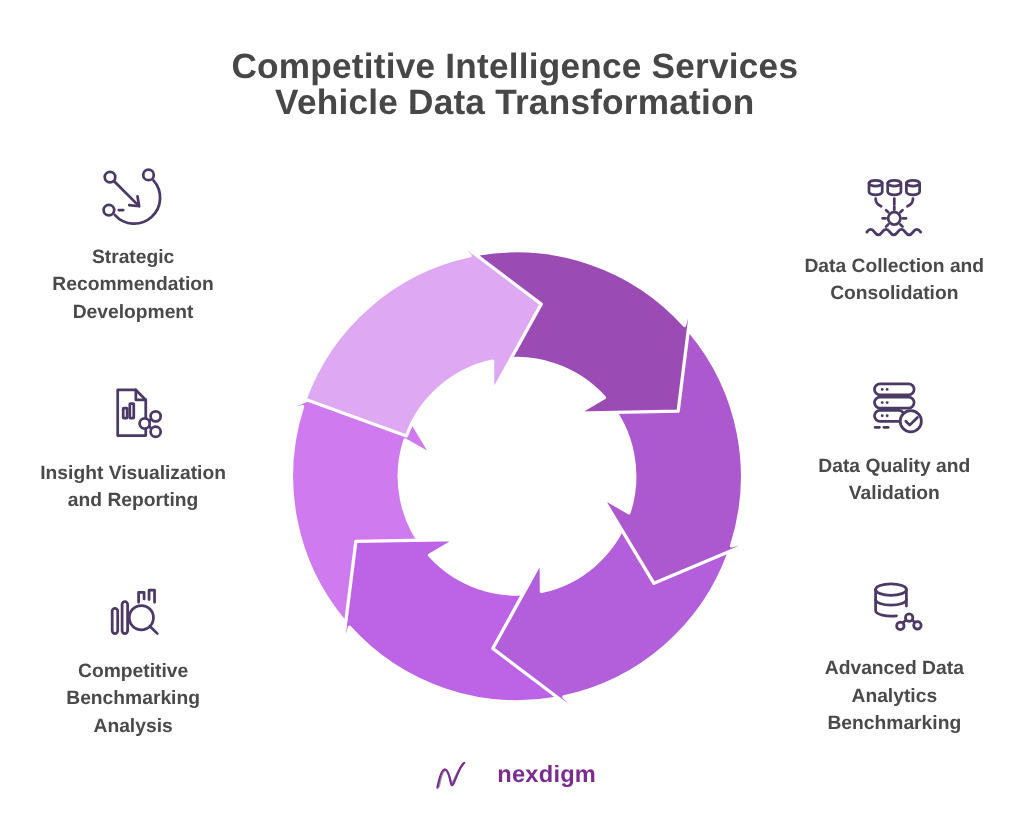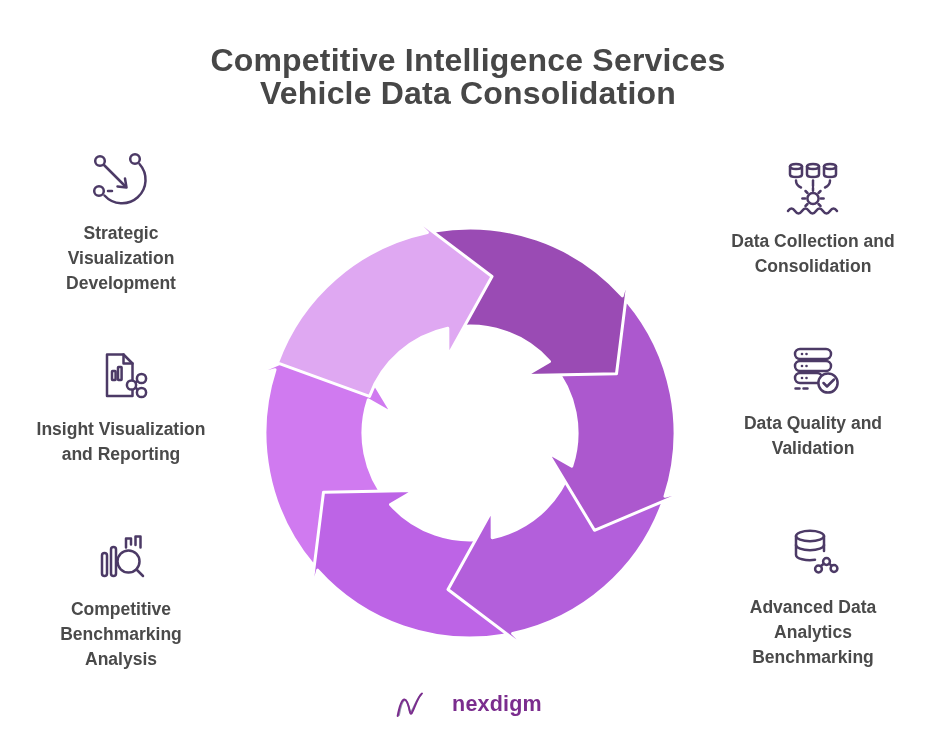--- a/index.html
+++ b/index.html
@@ -31,21 +31,21 @@
   }
   .logo-text{font-size:21.5px;font-weight:bold;color:#7B2D8E;letter-spacing:.2px;}
 </style>
 </head>
 <body>
 
 <div class="canvas">
 
   <div class="title">
     <div>Competitive Intelligence Services</div>
-    <div>Vehicle Data Consolidation</div>
+    <div>Vehicle Data Transformation</div>
   </div>
 
   <svg class="cycle" viewBox="0 0 490 490">
       <path d="M 88.0 376.8 A 205 205 0 0 1 50.0 181.7 L 21.8 189.4 L 120.5 147.7 L 167.4 225.6 L 143.2 211.9 A 107 107 0 0 0 163.0 313.8 Z" fill="#D07AF0" stroke="#ffffff" stroke-width="3" stroke-linejoin="round"></path>
       <path d="M 280.6 446.9 A 205 205 0 0 1 92.7 382.2 L 85.2 410.4 L 98.5 304.2 L 189.4 302.5 L 165.5 316.6 A 107 107 0 0 0 263.6 350.4 Z" fill="#BD64E6" stroke="#ffffff" stroke-width="3" stroke-linejoin="round"></path>
       <path d="M 437.6 315.1 A 205 205 0 0 1 287.6 445.5 L 308.4 466.1 L 223.0 401.5 L 267.1 321.9 L 267.2 349.7 A 107 107 0 0 0 345.5 281.6 Z" fill="#B35FDB" stroke="#ffffff" stroke-width="3" stroke-linejoin="round"></path>
       <path d="M 402.0 113.2 A 205 205 0 0 1 440.0 308.3 L 468.2 300.6 L 369.5 342.3 L 322.6 264.4 L 346.8 278.1 A 107 107 0 0 0 327.0 176.2 Z" fill="#AC58CE" stroke="#ffffff" stroke-width="3" stroke-linejoin="round"></path>
       <path d="M 209.4 43.1 A 205 205 0 0 1 397.3 107.8 L 404.8 79.6 L 391.5 185.8 L 300.6 187.5 L 324.5 173.4 A 107 107 0 0 0 226.4 139.6 Z" fill="#9A4BB4" stroke="#ffffff" stroke-width="3" stroke-linejoin="round"></path>
       <path d="M 52.4 174.9 A 205 205 0 0 1 202.4 44.5 L 181.6 23.9 L 267.0 88.5 L 222.9 168.1 L 222.8 140.3 A 107 107 0 0 0 144.5 208.4 Z" fill="#DFA8F2" stroke="#ffffff" stroke-width="3" stroke-linejoin="round"></path>
     </svg>
@@ -56,21 +56,21 @@
         <line x1="15" y1="17" x2="36.5" y2="38.5"></line>
         <path d="M28.5 38.5 L37.5 39.5 L36 30.5"></path>
         <line class="dash" x1="19" y1="43" x2="26" y2="43"></line>
         <path d="M15.5 47.5 A 22 22 0 0 0 50.5 16"></path>
         <circle cx="11" cy="13" r="4.8" class="halo"></circle>
         <circle cx="46" cy="11" r="4.8" class="halo"></circle>
         <circle cx="10" cy="43" r="4.8" class="halo"></circle>
       </svg>
     </div>
     <div class="label">Strategic
-Visualization
+Recommendation
 Development</div>
   </div>
 
   <div class="item left" style="top:344px">
     <div class="icon">
       <svg viewBox="0 0 64 64">
         <path d="M18 10.5 H34.5 L43.5 19.5 V52 H18 Z"></path>
         <path d="M34.5 10.5 V19.5 H43.5"></path>
         <rect x="23" y="27" width="3.6" height="9" rx="0.5"></rect>
         <rect x="29" y="23" width="3.6" height="13" rx="0.5"></rect>

